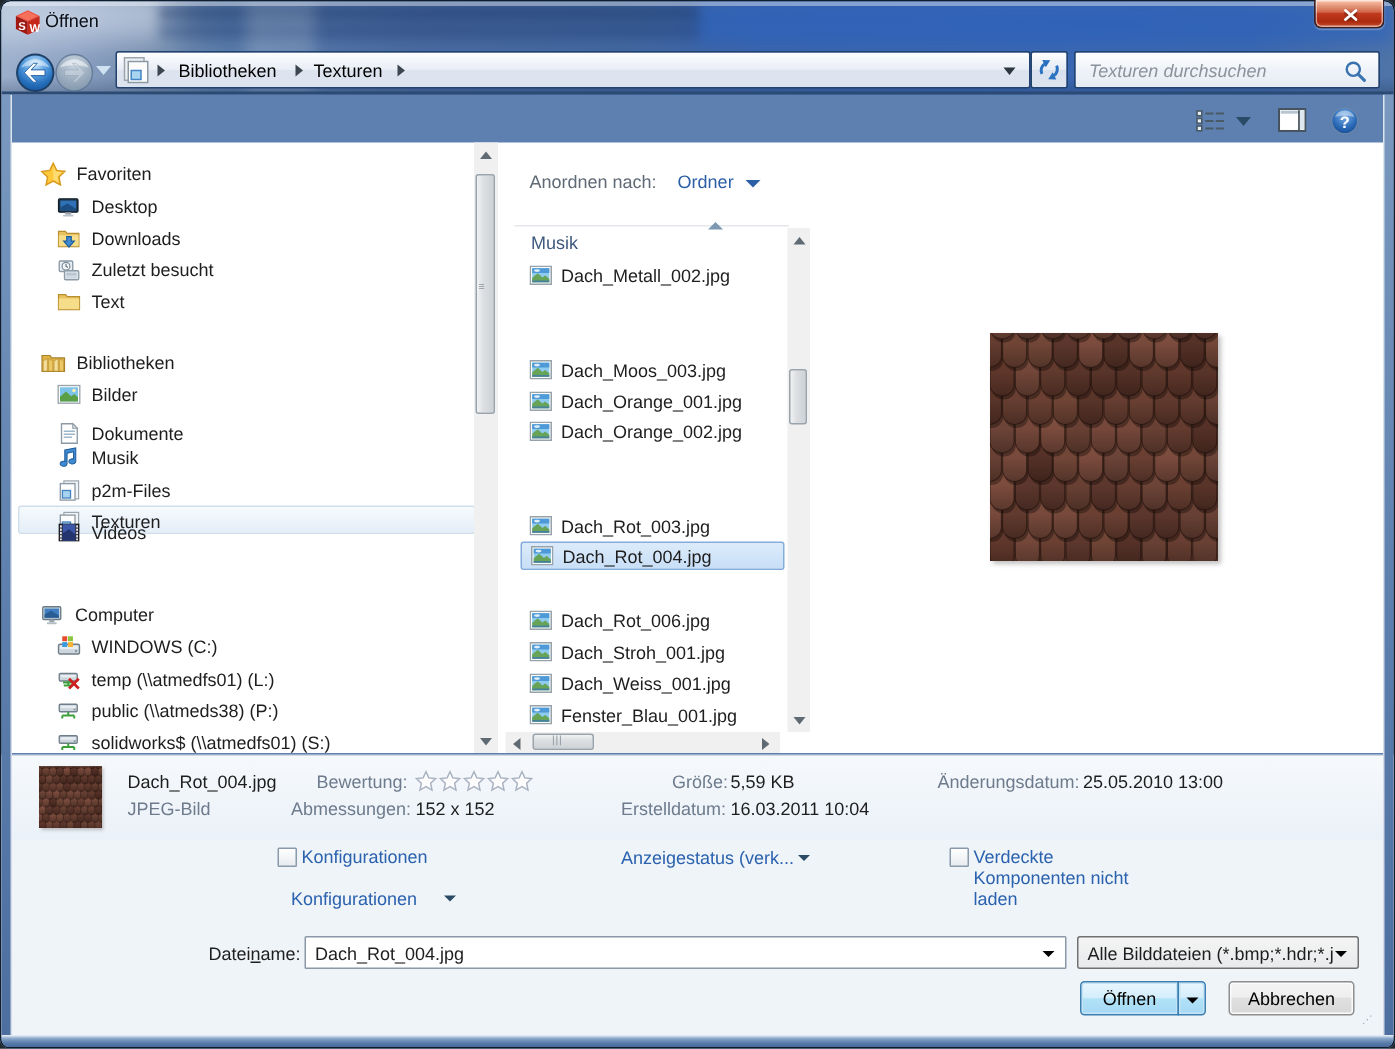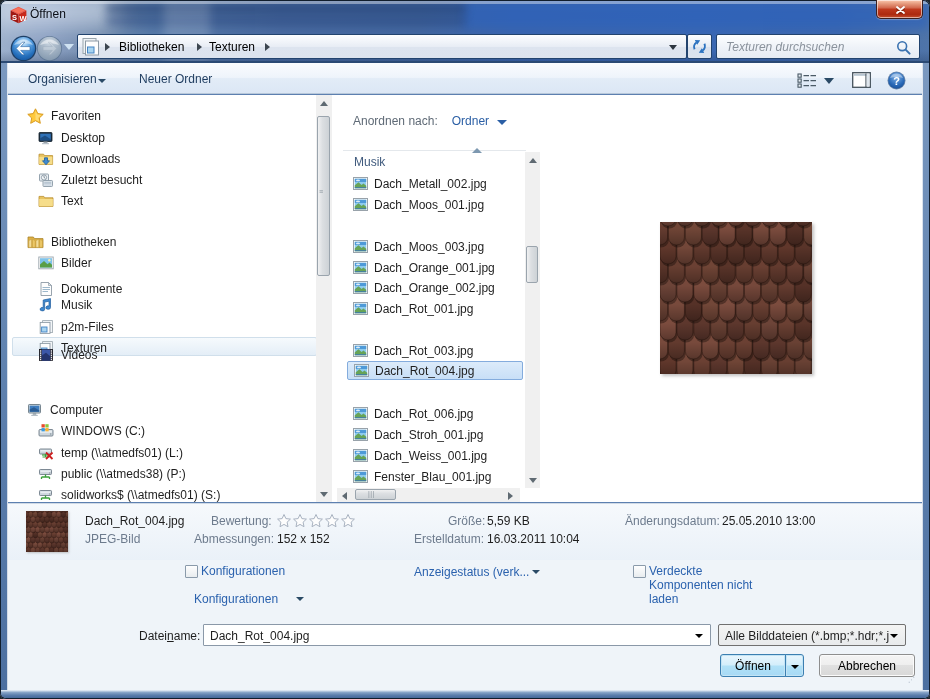--- a/index.html
+++ b/index.html
@@ -97,21 +97,21 @@
 #ftcombo { position:absolute; left:718px; top:624px; width:188px; height:22px;
   background:linear-gradient(#f4f4f4,#e8eaec); border:1px solid #707070; border-radius:2px; }
 #ftcombo span { position:absolute; left:6px; top:4px; }
 
 #okbtn { position:absolute; left:720px; top:654px; width:66px; height:23px;
   background:linear-gradient(#eaf6fd,#d3eefb 48%,#b0e1f7 52%,#a7d9f5);
   border:1px solid #3c7fb1; border-radius:3px 0 0 3px; box-shadow:inset 0 0 0 1px #c3e4f5; }
 #okdrop { position:absolute; left:785px; top:654px; width:19px; height:23px;
   background:linear-gradient(#eaf6fd,#d3eefb 48%,#b0e1f7 52%,#a7d9f5);
   border:1px solid #3c7fb1; border-radius:0 3px 3px 0; box-shadow:inset 0 0 0 1px #c3e4f5; }
-#cancelbtn { position:absolute; left:819px; top:654px; width:96px; height:23px;
+#cancelbtn { position:absolute; left:819px; top:654px; width:84px; height:23px;
   background:linear-gradient(#f4f4f4,#efefef 45%,#e0e0e0 50%,#d8d8d8);
   border:1px solid #8e8e8e; border-radius:3px; box-shadow:inset 0 0 0 1px #fbfbfb; }
 .btxt { position:absolute; width:100%; text-align:center; top:4px; color:#000; }
 
 #botframe { position:absolute; left:1px; top:690px; width:928px; height:8px;
   border-radius:0 0 5px 5px;
   background:linear-gradient(#eef4fa,#88a5c8 30%,#5a7dab 65%,#47699a); }
 #lframe { position:absolute; left:1px; top:63px; width:7px; height:627px;
   background:linear-gradient(#7b99c0,#5c7fad 55%,#4c6fa0); box-shadow:inset -1px 0 0 rgba(255,255,255,0.75); }
 #rframe { position:absolute; left:922px; top:63px; width:7px; height:627px;
@@ -196,25 +196,20 @@
       <path d="M14.4 6.8 A 5.2 5.2 0 0 1 12.6 13.4" fill="none" stroke="#2b72c0" stroke-width="2"></path>
       <path d="M14.2 16.0 L8.8 15.8 11.8 11.2Z" fill="#2b72c0"></path>
     </svg>
   <div id="searchbox">
       <span class="ph">Texturen durchsuchen</span>
       <svg width="16" height="16" viewBox="0 0 16 16" style="position:absolute;right:7px;top:5px">
         <circle cx="6.2" cy="6.2" r="4.4" fill="none" stroke="#3a72b0" stroke-width="1.6"></circle>
         <path d="M9.6 9.6 L13.6 13.6" stroke="#3a72b0" stroke-width="2" stroke-linecap="round"></path>
       </svg>
     </div>
-  <div id="toolbar">
-    <span class="tb" style="left:27px">Organisieren</span>
-    <div class="tdrop" style="left:97px;top:16px"></div>
-    <span class="tb" style="left:138px">Neuer Ordner</span>
-  </div>
   <svg width="20" height="15" viewBox="0 0 20 15" style="position:absolute;left:797px;top:73px">
       <g fill="none" stroke="#4a5a66" stroke-width="1.1">
         <rect x="1" y="1" width="3.2" height="3.2" fill="#e8f0f6"></rect>
         <rect x="1" y="6" width="3.2" height="3.2" fill="#e8f0f6"></rect>
         <rect x="1" y="11" width="3.2" height="3.2" fill="#e8f0f6"></rect>
       </g>
       <g stroke="#4a5a66" stroke-width="1.3">
         <path d="M6.5 2.6 L12 2.6 M13.5 2.6 L19 2.6"></path>
         <path d="M6.5 7.6 L12 7.6 M13.5 7.6 L19 7.6"></path>
         <path d="M6.5 12.6 L12 12.6 M13.5 12.6 L19 12.6"></path>
@@ -427,31 +422,20 @@
       <svg width="15" height="13" viewBox="0 0 15 13" style="">
         <rect x="0.5" y="0.5" width="14" height="12" fill="#fbfbf9" stroke="#98a2aa" stroke-width="1"></rect>
         <rect x="1.8" y="1.8" width="11.4" height="9.4" fill="#8ecbee"></rect>
         <rect x="1.8" y="1.8" width="11.4" height="3.2" fill="#4e9ad8"></rect>
         <path d="M1.8 8.2 L5.5 5.2 8.6 8 10.4 6.6 13.2 8.8 13.2 11.2 1.8 11.2Z" fill="#67a457"></path>
         <path d="M1.8 10 L13.2 10 13.2 11.2 1.8 11.2Z" fill="#3e78b0" opacity="0.8"></path>
         <ellipse cx="5" cy="3.4" rx="2" ry="0.9" fill="#eef6fb" opacity="0.9"></ellipse>
       </svg>
       <span>Dach_Metall_002.jpg</span>
     </div>
-    <div class="fr" style="top:195px">
-      <svg width="15" height="13" viewBox="0 0 15 13" style="">
-        <rect x="0.5" y="0.5" width="14" height="12" fill="#fbfbf9" stroke="#98a2aa" stroke-width="1"></rect>
-        <rect x="1.8" y="1.8" width="11.4" height="9.4" fill="#8ecbee"></rect>
-        <rect x="1.8" y="1.8" width="11.4" height="3.2" fill="#4e9ad8"></rect>
-        <path d="M1.8 8.2 L5.5 5.2 8.6 8 10.4 6.6 13.2 8.8 13.2 11.2 1.8 11.2Z" fill="#67a457"></path>
-        <path d="M1.8 10 L13.2 10 13.2 11.2 1.8 11.2Z" fill="#3e78b0" opacity="0.8"></path>
-        <ellipse cx="5" cy="3.4" rx="2" ry="0.9" fill="#eef6fb" opacity="0.9"></ellipse>
-      </svg>
-      <span>Dach_Moos_001.jpg</span>
-    </div>
     <div class="fr" style="top:237px">
       <svg width="15" height="13" viewBox="0 0 15 13" style="">
         <rect x="0.5" y="0.5" width="14" height="12" fill="#fbfbf9" stroke="#98a2aa" stroke-width="1"></rect>
         <rect x="1.8" y="1.8" width="11.4" height="9.4" fill="#8ecbee"></rect>
         <rect x="1.8" y="1.8" width="11.4" height="3.2" fill="#4e9ad8"></rect>
         <path d="M1.8 8.2 L5.5 5.2 8.6 8 10.4 6.6 13.2 8.8 13.2 11.2 1.8 11.2Z" fill="#67a457"></path>
         <path d="M1.8 10 L13.2 10 13.2 11.2 1.8 11.2Z" fill="#3e78b0" opacity="0.8"></path>
         <ellipse cx="5" cy="3.4" rx="2" ry="0.9" fill="#eef6fb" opacity="0.9"></ellipse>
       </svg>
       <span>Dach_Moos_003.jpg</span>
@@ -470,31 +454,20 @@
     <div class="fr" style="top:278px">
       <svg width="15" height="13" viewBox="0 0 15 13" style="">
         <rect x="0.5" y="0.5" width="14" height="12" fill="#fbfbf9" stroke="#98a2aa" stroke-width="1"></rect>
         <rect x="1.8" y="1.8" width="11.4" height="9.4" fill="#8ecbee"></rect>
         <rect x="1.8" y="1.8" width="11.4" height="3.2" fill="#4e9ad8"></rect>
         <path d="M1.8 8.2 L5.5 5.2 8.6 8 10.4 6.6 13.2 8.8 13.2 11.2 1.8 11.2Z" fill="#67a457"></path>
         <path d="M1.8 10 L13.2 10 13.2 11.2 1.8 11.2Z" fill="#3e78b0" opacity="0.8"></path>
         <ellipse cx="5" cy="3.4" rx="2" ry="0.9" fill="#eef6fb" opacity="0.9"></ellipse>
       </svg>
       <span>Dach_Orange_002.jpg</span>
-    </div>
-    <div class="fr" style="top:299px">
-      <svg width="15" height="13" viewBox="0 0 15 13" style="">
-        <rect x="0.5" y="0.5" width="14" height="12" fill="#fbfbf9" stroke="#98a2aa" stroke-width="1"></rect>
-        <rect x="1.8" y="1.8" width="11.4" height="9.4" fill="#8ecbee"></rect>
-        <rect x="1.8" y="1.8" width="11.4" height="3.2" fill="#4e9ad8"></rect>
-        <path d="M1.8 8.2 L5.5 5.2 8.6 8 10.4 6.6 13.2 8.8 13.2 11.2 1.8 11.2Z" fill="#67a457"></path>
-        <path d="M1.8 10 L13.2 10 13.2 11.2 1.8 11.2Z" fill="#3e78b0" opacity="0.8"></path>
-        <ellipse cx="5" cy="3.4" rx="2" ry="0.9" fill="#eef6fb" opacity="0.9"></ellipse>
-      </svg>
-      <span>Dach_Rot_001.jpg</span>
     </div>
     <div class="fr" style="top:341px">
       <svg width="15" height="13" viewBox="0 0 15 13" style="">
         <rect x="0.5" y="0.5" width="14" height="12" fill="#fbfbf9" stroke="#98a2aa" stroke-width="1"></rect>
         <rect x="1.8" y="1.8" width="11.4" height="9.4" fill="#8ecbee"></rect>
         <rect x="1.8" y="1.8" width="11.4" height="3.2" fill="#4e9ad8"></rect>
         <path d="M1.8 8.2 L5.5 5.2 8.6 8 10.4 6.6 13.2 8.8 13.2 11.2 1.8 11.2Z" fill="#67a457"></path>
         <path d="M1.8 10 L13.2 10 13.2 11.2 1.8 11.2Z" fill="#3e78b0" opacity="0.8"></path>
         <ellipse cx="5" cy="3.4" rx="2" ry="0.9" fill="#eef6fb" opacity="0.9"></ellipse>
       </svg>

